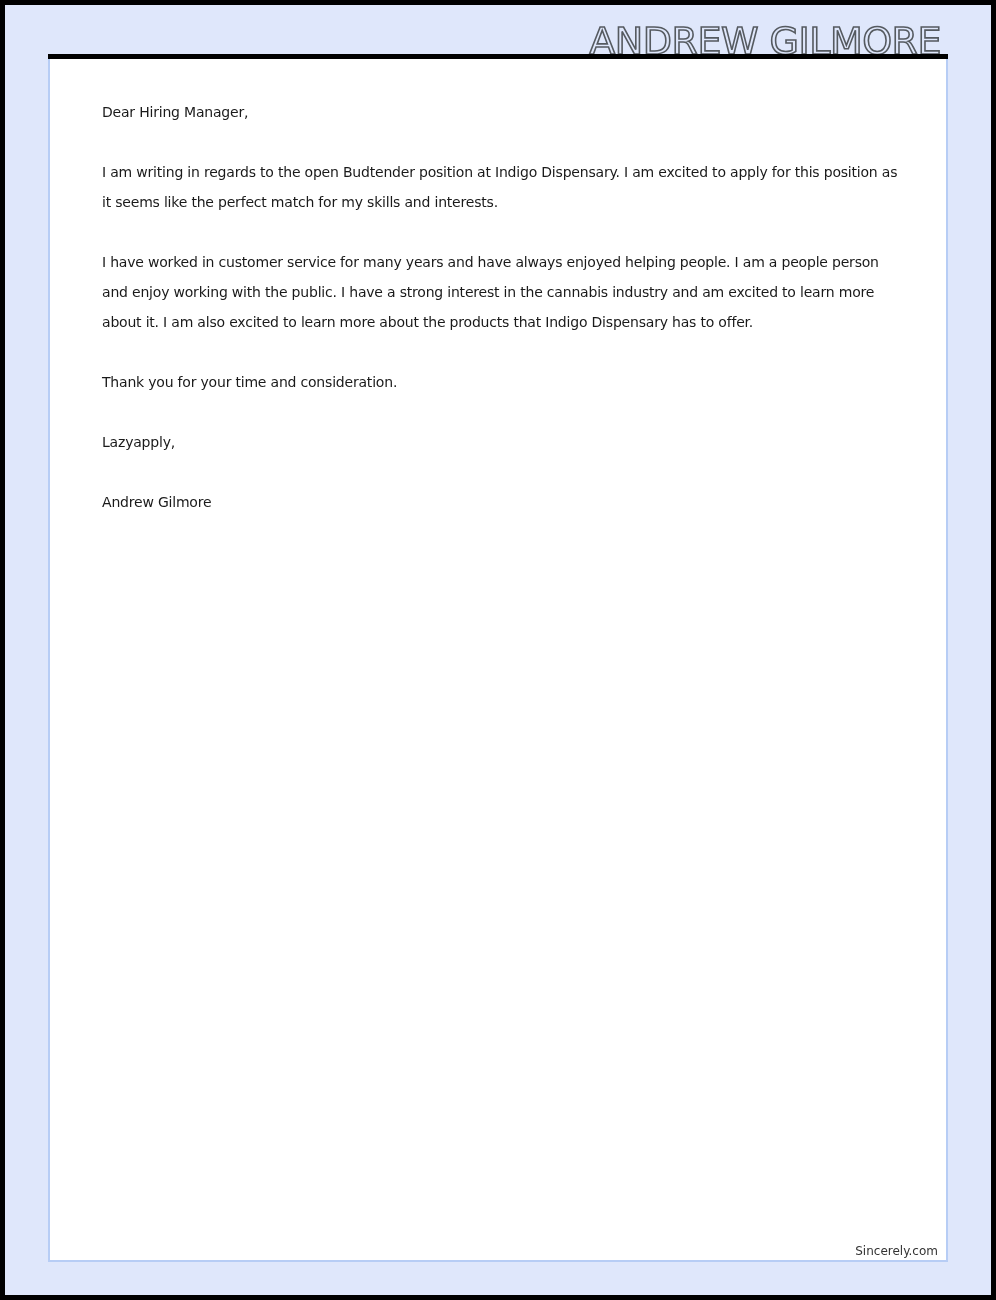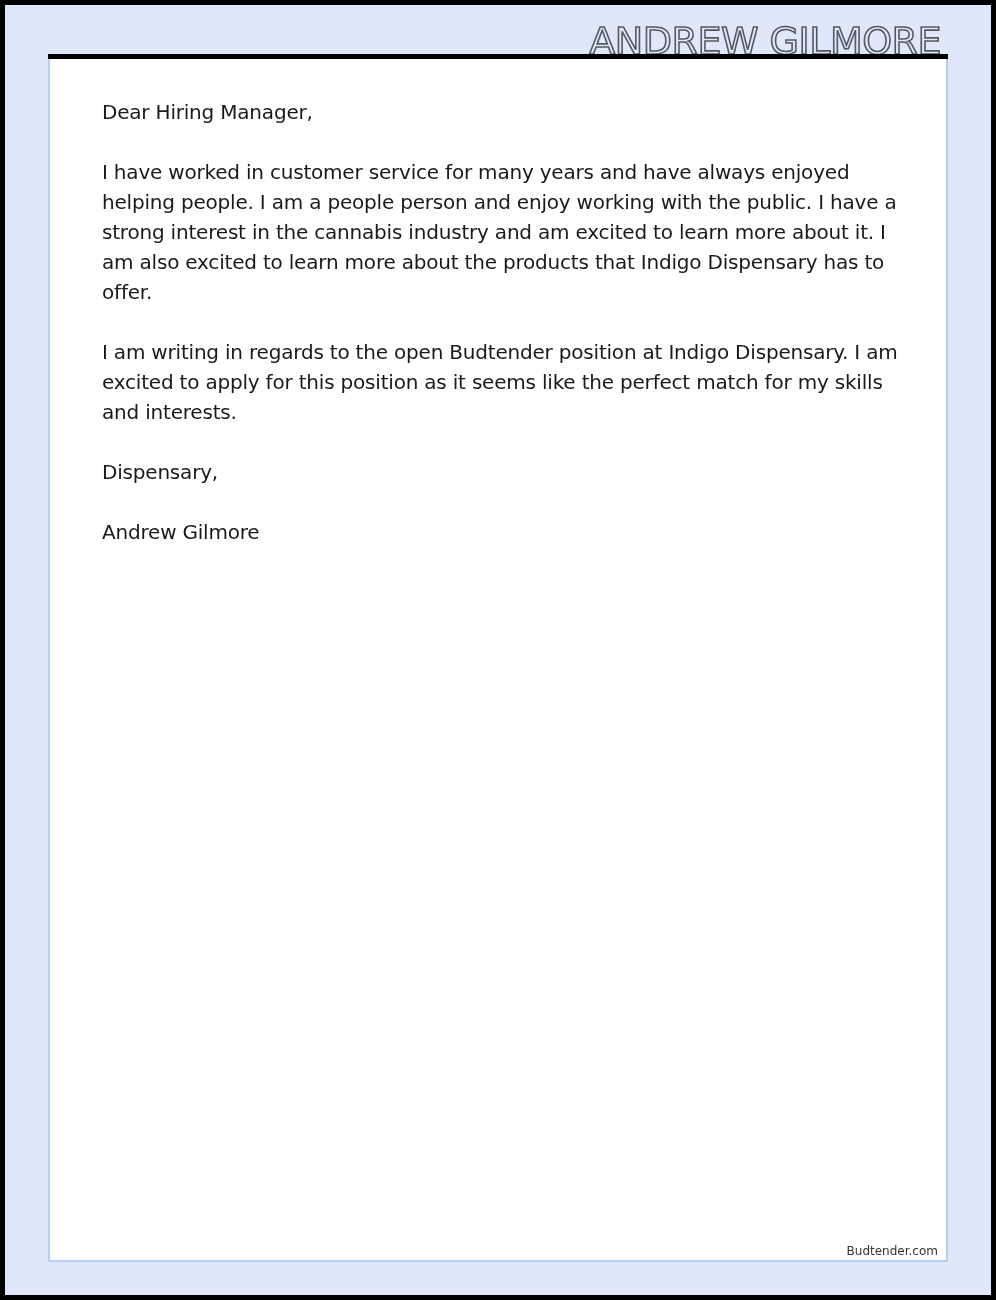--- a/index.html
+++ b/index.html
@@ -31,21 +31,21 @@
     position: absolute; left: 48px; top: 59px;
     width: 896px; height: 1201px;
     background: #fff;
     border-left: 2px solid #b7cdf5;
     border-right: 2px solid #b7cdf5;
     border-bottom: 2px solid #b7cdf5;
   }
   .letter {
     position: absolute; left: 52px; top: 38px;
     width: 800px;
-    font-size: 20px; line-height: 30px;
+    font-size: 14px; line-height: 30px;
     color: #1a1a1a;
     letter-spacing: -0.2px;
   }
   .letter p { margin: 0 0 30px 0; }
   .letter p.sig { margin: 0 0 10px 0; }
   .date { color: #1e88e5; margin: 0; }
   .footer {
     position: absolute; right: 8px; bottom: 2px;
     font-size: 12px; color: #333;
   }
@@ -54,19 +54,20 @@
 <body>
 
 <div class="frame">
   <div class="name">ANDREW GILMORE</div>
 </div>
 <div class="topbar"></div>
 
 <div class="card">
   <div class="letter">
     <p>Dear Hiring Manager,</p>
+    <p>I am writing in regards to the open Budtender position at Indigo Dispensary. I am excited to apply for this position as it seems like the perfect match for my skills and interests.</p>
     <p>I have worked in customer service for many years and have always enjoyed helping people. I am a people person and enjoy working with the public. I have a strong interest in the cannabis industry and am excited to learn more about it. I am also excited to learn more about the products that Indigo Dispensary has to offer.</p>
-    <p>I am writing in regards to the open Budtender position at Indigo Dispensary. I am excited to apply for this position as it seems like the perfect match for my skills and interests.</p>
-    <p>Dispensary,</p>
+    <p>Thank you for your time and consideration.</p>
+    <p>Lazyapply,</p>
     <p class="sig">Andrew Gilmore</p>
   </div>
-  <div class="footer">Budtender.com</div>
+  <div class="footer">Sincerely.com</div>
 </div>
 
 </body></html>

